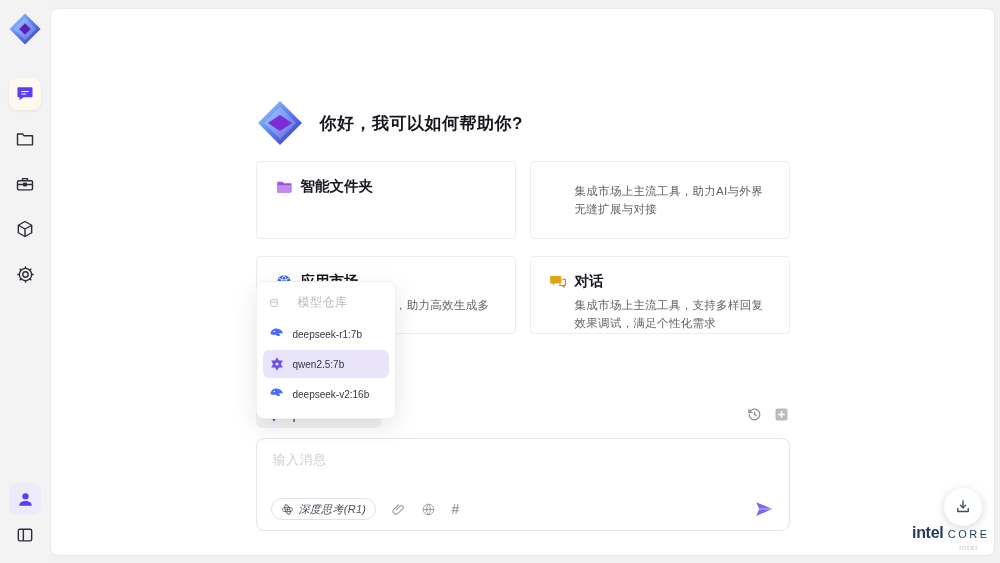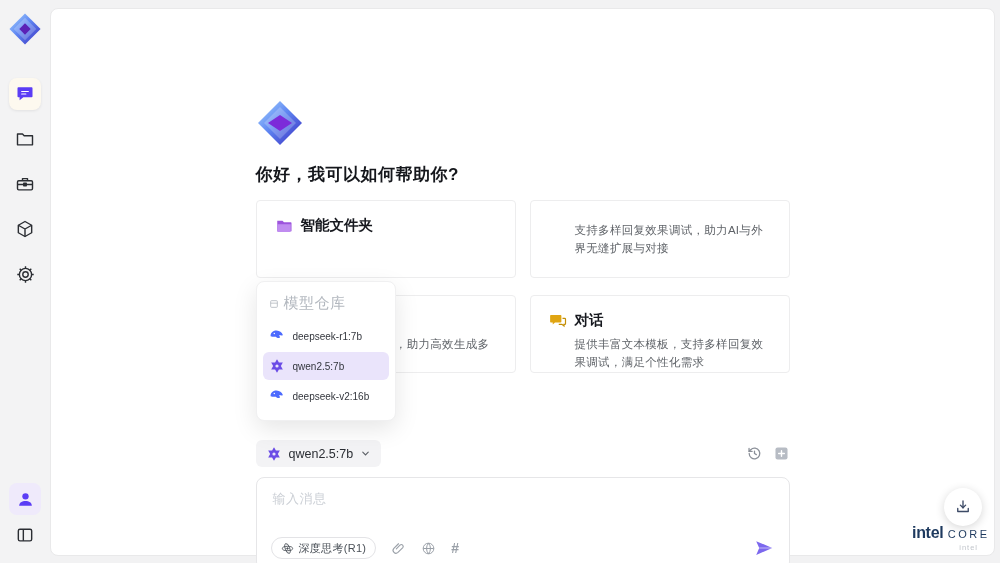--- a/index.html
+++ b/index.html
@@ -26,21 +26,21 @@
   .side-item.user-active { background:#efeafb; }
 
   
   .panel {
     position:absolute; left:50px; top:8px; right:5px; bottom:7px;
     background:#ffffff; border:1px solid #e9e9ea; border-radius:8px;
   }
   .content { position:relative; width:534px; height:100%; margin:0 auto; }
 
   
-  .greeting { display:flex; align-items:flex-start; gap:16px; padding-top:90px;flex-direction:column; }
+  .greeting { display:flex; align-items:center; gap:16px; padding-top:90px; }
   .greeting-logo { width:48px; height:48px; }
   .greeting-title { font-size:17px; font-weight:700; color:#15171c; letter-spacing:.5px; }
 
   
   .cards {
     margin-top:14px; display:grid; grid-template-columns:260px 260px;
     column-gap:14px; row-gap:17px;
   }
   .card {
     border:1px solid #ededee; border-radius:4px; background:#fff;
@@ -54,22 +54,22 @@
     line-height:1.55; letter-spacing:.3px;
   }
 
   
   .dropdown {
     position:absolute; left:0; top:272px; width:140px; z-index:6;
     background:#fff; border:1px solid #f0f0f1; border-radius:8px;
     box-shadow:0 8px 24px rgba(0,0,0,.10); padding:10px 0 8px;
   }
   .dropdown-header {
-    display:flex; align-items:center; gap:5px;
-    padding:2px 12px 7px; font-size:15px; color:#b3b8bf; letter-spacing:.5px;
+    display:flex; align-items:center; gap:19px;
+    padding:2px 12px 7px; font-size:12px; color:#b3b8bf; letter-spacing:.5px;
   }
   .dropdown-item {
     display:flex; align-items:center; gap:8px; margin:2px 6px;
     padding:6px 6px; border-radius:6px; font-size:10px; color:#33363d; cursor:pointer;
   }
   .dropdown-item.selected { background:#eae4fb; }
   .dd-icon { width:16px; height:16px; flex:0 0 16px; }
 
   
   .model-row { margin-top:67px; display:flex; align-items:center; }
@@ -84,21 +84,21 @@
   
   .composer {
     margin-top:10px; height:93px; border:1px solid #e6e6e8; border-radius:8px;
     background:#fff; display:flex; flex-direction:column; padding:10px 14px 10px;
   }
   .composer-input {
     border:none; outline:none; resize:none; flex:1; font-size:13px;
     font-family:inherit; color:#8b5cf6; background:transparent; padding:2px 2px;
   }
   .composer-input::placeholder { color:#ccd0d6; letter-spacing:.5px; }
-  .composer-toolbar { display:flex; align-items:center; gap:15px; }
+  .composer-toolbar { display:flex; align-items:center; gap:15px;font-style:italic; }
   .deepthink-pill {
     display:flex; align-items:center; gap:5px; height:22px; padding:0 9px;
     border:1px solid #e3e3e6; border-radius:12px; font-size:11px; color:#4b5158;
     letter-spacing:.3px; cursor:pointer; background:#fff;
   }
   .tool-icon { width:15px; height:15px; cursor:pointer; }
   .hash-glyph { font-size:14px; color:#9aa0a8; cursor:pointer; font-weight:700; }
   .send-btn { margin-left:auto; width:22px; height:22px; cursor:pointer; }
 
   
@@ -204,21 +204,21 @@
           <div class="card-head">
             <svg class="card-icon" viewBox="0 0 24 24">
               <path d="M3 5h7l2 2h9a1 1 0 0 1 1 1v11H3z" fill="#9d54dd"></path>
               <path d="M3 9.5h18V19a1 1 0 0 1-1 1H4a1 1 0 0 1-1-1z" fill="#c08cf0"></path>
             </svg>
             <div class="card-title">智能文件夹</div>
           </div>
         </div>
 
         <div class="card">
-          <div class="card-desc">支持多样回复效果调试，助力AI与外界无缝扩展与对接</div>
+          <div class="card-desc">集成市场上主流工具，助力AI与外界无缝扩展与对接</div>
         </div>
 
         <div class="card">
           <div class="card-head">
             <svg class="card-icon" viewBox="0 0 24 24">
               <circle cx="12" cy="12" r="9" fill="#3b68e0"></circle>
               <path d="M3 12h18M12 3a13.5 13.5 0 0 1 0 18M12 3a13.5 13.5 0 0 0 0 18M5 6.8a12 12 0 0 0 14 0M5 17.2a12 12 0 0 1 14 0" stroke="#fff" stroke-width="1.1" fill="none"></path>
             </svg>
             <div class="card-title">应用市场</div>
           </div>
@@ -226,21 +226,21 @@
         </div>
 
         <div class="card">
           <div class="card-head">
             <svg class="card-icon" viewBox="0 0 24 24">
               <path d="M2.5 4h13a1 1 0 0 1 1 1v8a1 1 0 0 1-1 1H8l-3 2.6V14H2.5a1 1 0 0 1-1-1V5a1 1 0 0 1 1-1z" fill="#e0a512"></path>
               <path d="M18 8.5h3a1 1 0 0 1 1 1v6a1 1 0 0 1-1 1h-1v2.2l-2.8-2.2H13" fill="none" stroke="#c48f06" stroke-width="1.6"></path>
             </svg>
             <div class="card-title">对话</div>
           </div>
-          <div class="card-desc">提供丰富文本模板，支持多样回复效果调试，满足个性化需求</div>
+          <div class="card-desc">集成市场上主流工具，支持多样回复效果调试，满足个性化需求</div>
         </div>
       </div>
 
       <div class="dropdown">
         <div class="dropdown-header">
           <svg width="10" height="10" viewBox="0 0 24 24" fill="none" stroke="#b3b8bf" stroke-width="2">
             <rect x="4" y="4" width="16" height="16" rx="2"></rect>
               <path d="M4 10h16"></path>
           </svg>
           <span>模型仓库</span>

